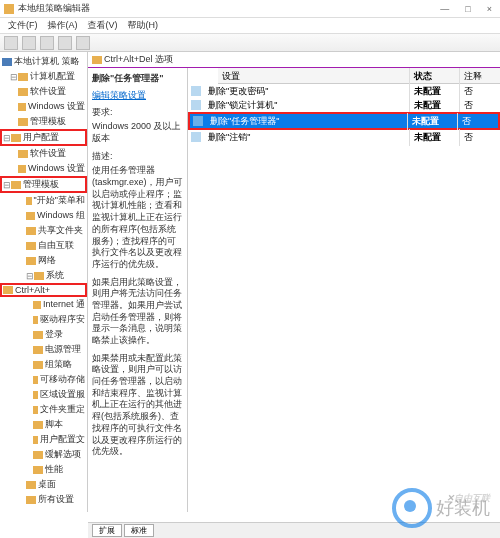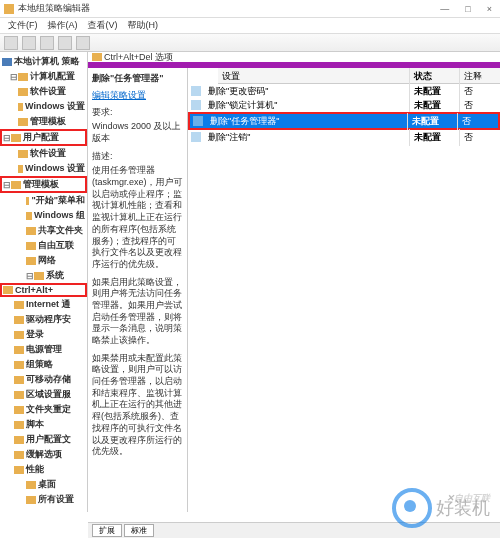--- a/index.html
+++ b/index.html
@@ -7,33 +7,33 @@
 .titlebar { height: 18px; background: #fff; border-bottom: 1px solid #ddd; display: flex; align-items: center; padding: 0 4px; }
 .titlebar-icon { width: 10px; height: 10px; background: #e8b050; margin-right: 4px; }
 .titlebar-title { flex: 1; color: #333; }
 .win-controls { display: flex; gap: 8px; color: #666; font-size: 10px; }
 .win-btn { padding: 0 4px; cursor: pointer; }
 .menubar { height: 16px; display: flex; align-items: center; background: #fff; border-bottom: 1px solid #ddd; padding: 0 4px; gap: 2px; }
 .menu-item { padding: 0 4px; color: #333; }
 .toolbar { height: 18px; display: flex; align-items: center; background: linear-gradient(#fafafa,#eee); border-bottom: 1px solid #ccc; padding: 0 4px; gap: 4px; }
 .toolbtn { width: 14px; height: 14px; background: #ddd; border: 1px solid #bbb; }
 .main { display: flex; height: 460px; }
-.tree { width: 88px; border-right: 1px solid #ccc; background: #fff; overflow: hidden; padding: 2px 0; font-weight: bold; }
+.tree { width: 88px; border-right: 1px solid #ccc; background: #fff; overflow: hidden; padding: 2px 0; }
 .tree-node { display: flex; align-items: center; padding: 1px 2px; white-space: nowrap; color: #333; }
 .tree-indent-0 { padding-left: 2px; }
 .tree-indent-1 { padding-left: 10px; }
 .tree-indent-2 { padding-left: 18px; }
 .tree-indent-3 { padding-left: 26px; }
-.tree-indent-4 { padding-left: 14px; }
+.tree-indent-4 { padding-left: 33px; }
 .tree-exp { width: 8px; display: inline-block; color: #888; }
 .tree-icon { width: 10px; height: 8px; background: #e8b050; margin-right: 2px; display: inline-block; }
 .tree-icon-root { background: #4a7cb8; }
 .red-box { border: 2px solid #e22; padding: 0 1px; }
 .content { flex: 1; display: flex; flex-direction: column; }
-.breadcrumb { height: 16px; background: #fff; border-bottom: 6px solid #a21caf; display: flex; align-items: center; padding: 0 4px; color: #333; }
+.breadcrumb { height: 16px; background: #fff; border-bottom: 1px solid #a21caf; display: flex; align-items: center; padding: 0 4px; color: #333; }
 .content-body { flex: 1; display: flex; overflow: hidden; }
 .detail-pane { width: 100px; border-right: 1px solid #ccc; padding: 4px; font-size: 8px; color: #333; overflow: hidden; }
 .detail-title { font-weight: bold; margin-bottom: 4px; }
 .detail-link { color: #06c; text-decoration: underline; margin-bottom: 4px; display: block; }
 .detail-label { margin-bottom: 2px; }
 .detail-text { margin-bottom: 6px; line-height: 1.3; }
 .list-pane { flex: 1; display: flex; flex-direction: column; }
 .list-header { height: 16px; display: flex; background: #f5f5f5; border-bottom: 1px solid #ccc; margin-left: 30px; }
 .col-setting { flex: 1; padding: 2px 4px; border-right: 1px solid #ddd; }
 .col-state { width: 50px; padding: 2px 4px; border-right: 1px solid #ddd; font-weight: bold; }

